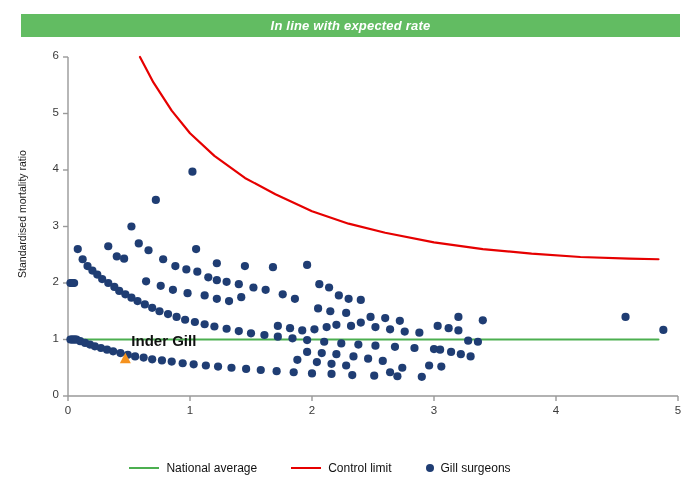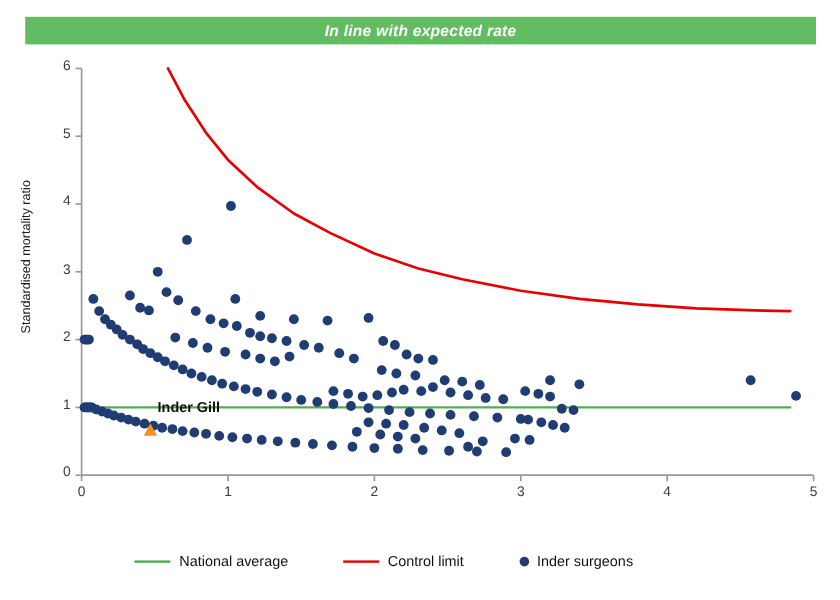--- a/index.html
+++ b/index.html
@@ -36,28 +36,28 @@
   #xlabel{
     left:268px;top:422px;width:200px;text-align:center;
   }
 
   .tick-label{
     position:absolute;color:#3a3a3a;font-size:11.5px;
     text-align:center;width:24px;
   }
 
   .annot{
-    position:absolute;font-size:12px;font-weight:bold;color:#111111;
+    position:absolute;font-size:15px;font-weight:bold;color:#111111;
     white-space:nowrap;
   }
 
   
   .legend{
     position:absolute;left:0;top:455px;width:640px;height:26px;
-    display:flex;align-items:center;justify-content:center;gap:46px;
+    display:flex;align-items:center;justify-content:center;gap:34px;
   }
   .legend-item{display:flex;align-items:center;gap:7px;}
   .legend-label{font-size:12px;color:#111111;white-space:nowrap;}
   .swatch-line{width:30px;height:0;border-top:2px solid #000;}
   .swatch-dot{width:8px;height:8px;border-radius:50%;}
   .swatch-tri{
     width:0;height:0;border-left:6px solid transparent;
     border-right:6px solid transparent;
   }
 </style>
@@ -272,17 +272,17 @@
       <div class="legend-item">
         <span class="swatch-line" style="border-top-color: rgb(76, 175, 80);"></span>
         <span class="legend-label">National average</span>
       </div>
       <div class="legend-item">
         <span class="swatch-line" style="border-top-color: rgb(230, 0, 0);"></span>
         <span class="legend-label">Control limit</span>
       </div>
       <div class="legend-item">
         <span class="swatch-dot" style="background: rgb(31, 61, 115);"></span>
-        <span class="legend-label">Inder surgeons</span>
+        <span class="legend-label">Gill surgeons</span>
       </div>
     </div>
 
 </div>
 
 </body></html>

